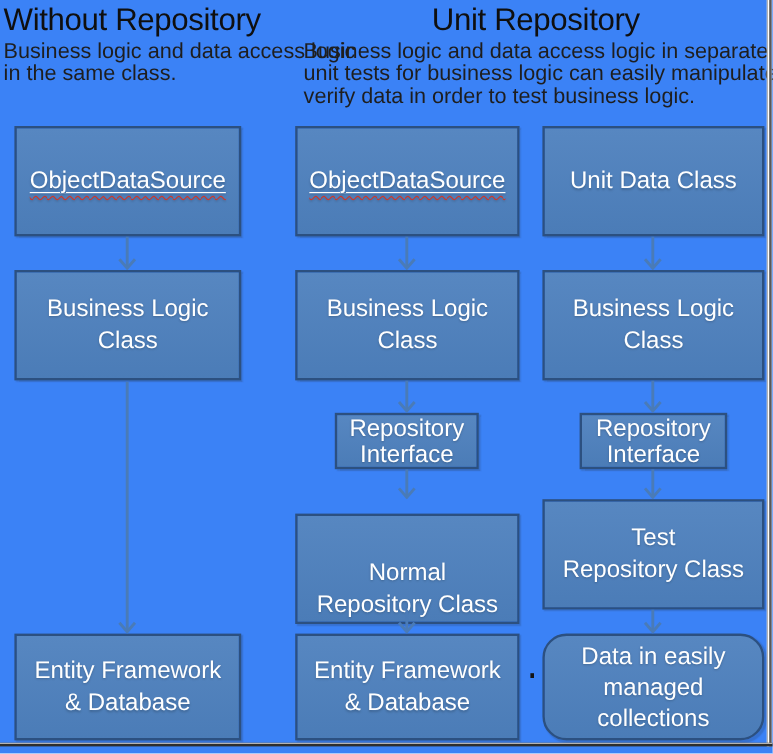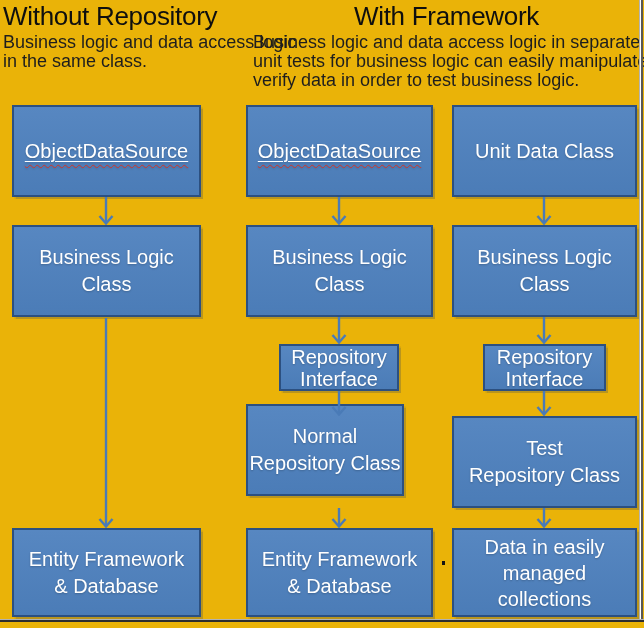--- a/index.html
+++ b/index.html
@@ -1,20 +1,20 @@
 <!DOCTYPE html>
 <html><head>
 <meta charset="utf-8">
 <style>
   html, body { margin:0; padding:0; background:#ffffff; }
   .frame {
     position: relative;
     width: 644px;
     height: 628px;
-    background: #eab308;
+    background: #3b82f6;
     font-family: "Liberation Sans", sans-serif;
     overflow: hidden;
   }
 
   
   .title {
     position: absolute;
     margin: 0;
     font-size: 26px;
     line-height: 30px;
@@ -70,28 +70,28 @@
   }
 
   
   .l-top    { left: 12px;  top: 105px; width: 189px; height: 92px; }
   .l-biz    { left: 12px;  top: 225px; width: 189px; height: 92px; }
   .l-bottom { left: 12px;  top: 528px; width: 189px; height: 89px; }
   
   .m-top    { left: 246px; top: 105px; width: 187px; height: 92px; }
   .m-biz    { left: 246px; top: 225px; width: 187px; height: 92px; }
   .m-int    { left: 279px; top: 344px; width: 120px; height: 47px; line-height: 22px; }
-  .m-repo   { left: 246px; top: 404px; width: 158px; height: 92px; }
+  .m-repo   { left: 246px; top: 428px; width: 187px; height: 92px; align-items: flex-end; }
   .m-bottom { left: 246px; top: 528px; width: 187px; height: 89px; }
   
   .r-top    { left: 452px; top: 105px; width: 185px; height: 92px; }
   .r-biz    { left: 452px; top: 225px; width: 185px; height: 92px; }
   .r-int    { left: 483px; top: 344px; width: 123px; height: 47px; line-height: 22px; }
   .r-repo   { left: 452px; top: 416px; width: 185px; height: 92px; justify-content: center; }
-  .r-bottom { left: 452px; top: 528px; width: 185px; height: 89px; line-height: 26px; }
+  .r-bottom { left: 452px; top: 528px; width: 185px; height: 89px; line-height: 26px; border-radius: 20px; }
 
   
   .arrow { position: absolute; }
   .arrow svg { display: block; }
 
   
   .edge-right {
     position: absolute;
     top: 0; left: 639px;
     width: 4px; height: 622px;
@@ -117,21 +117,21 @@
 </style>
 </head>
 <body>
 
 <div class="frame">
 
   <h1 class="title title-left">Without Repository</h1>
   <div class="subtitle subtitle-left">Business logic and data access logic
 in the same class.</div>
 
-  <h1 class="title title-right">With Framework</h1>
+  <h1 class="title title-right">Unit Repository</h1>
   <div class="subtitle subtitle-right">Business logic and data access logic in separate classes;
 unit tests for business logic can easily manipulate and
 verify data in order to test business logic.</div>
 
   <div class="box l-top">
     <div class="inner">
       <span class="u"><span class="spell">ObjectDataSource</span></span>
     </div>
   </div>
   <div class="box l-biz">

